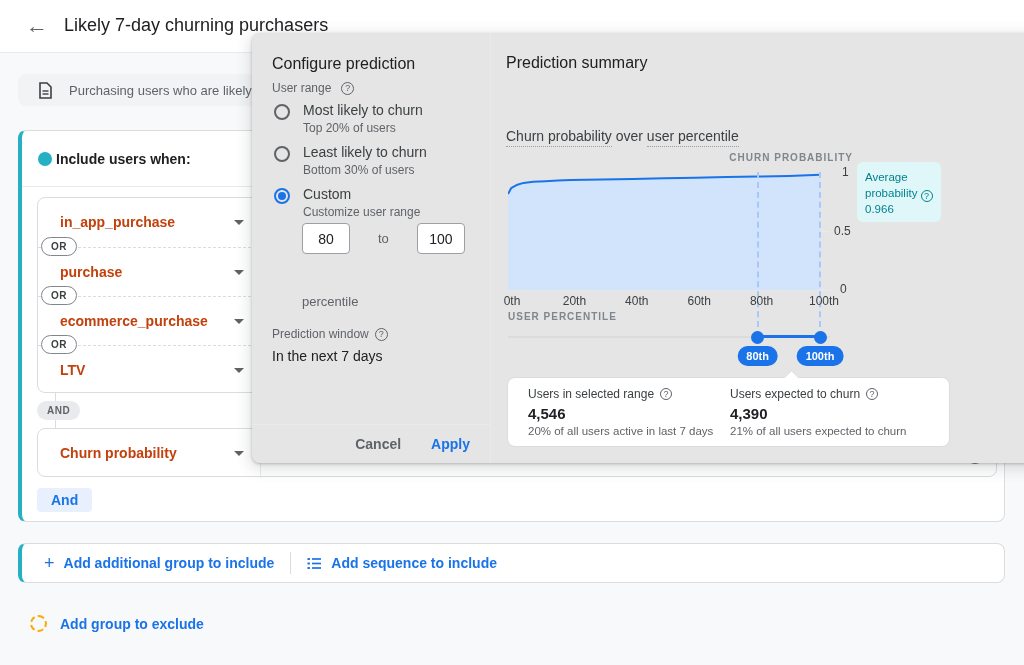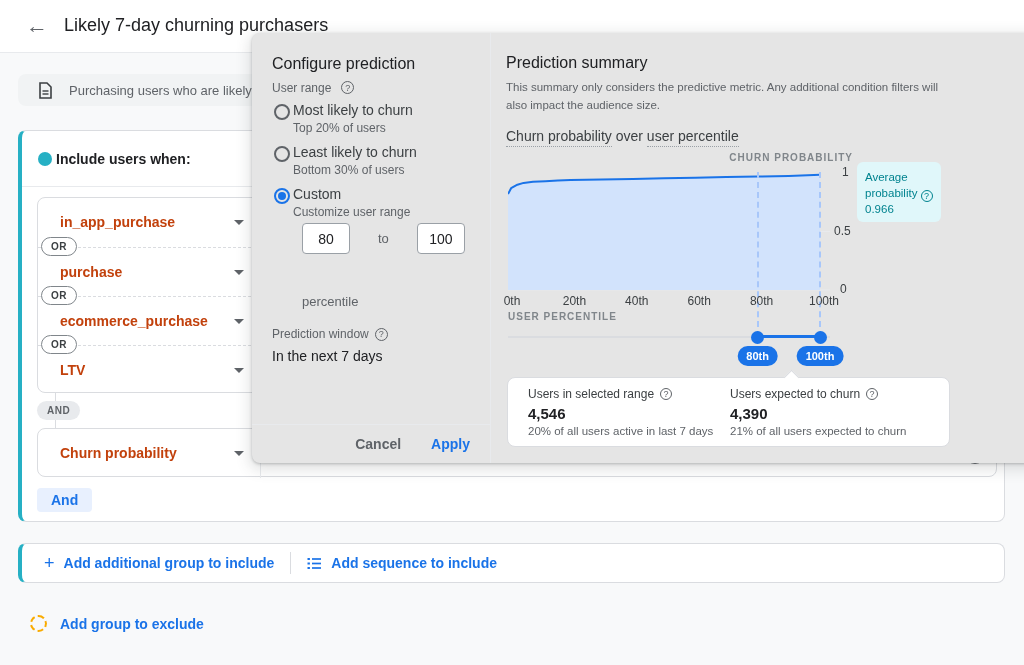--- a/index.html
+++ b/index.html
@@ -50,24 +50,24 @@
   .dashed-circle { width:17px; height:17px; border:2px dashed #f9ab00; border-radius:50%; }
   .exclude-label { color:#1a73e8; font-size:14px; font-weight:bold; }
 
   
   .dialog { position:absolute; left:252px; top:33px; width:824px; height:430px; background:#e5e5e5; border-radius:8px; box-shadow:0 1px 3px rgba(60,64,67,.3), 0 4px 14px 3px rgba(60,64,67,.15); z-index:10; }
   .dlg-vdiv { position:absolute; left:238px; top:0; bottom:0; border-left:1px solid #e8eaed; }
 
   
   .cfg { position:absolute; left:0; top:0; width:238px; height:100%; }
   .cfg-title { position:absolute; left:20px; top:22px; font-size:16px; color:#202124; }
-  .cfg-sub { position:absolute; left:20px; top:48px; font-size:12px; color:#5f6368; display:flex; align-items:flex-start; gap:10px; }
+  .cfg-sub { position:absolute; left:20px; top:48px; font-size:12px; color:#5f6368; display:flex; align-items:center; gap:10px; }
   .help { display:inline-flex; width:13px; height:13px; border:1px solid #5f6368; border-radius:50%; align-items:center; justify-content:center; color:#5f6368; font-size:9px; flex:none; cursor:pointer; }
   .help::before { content:"?"; }
-  .radio-row { position:absolute; left:22px; display:flex; gap:3px; cursor:pointer; }
+  .radio-row { position:absolute; left:22px; display:flex; gap:13px; cursor:pointer; }
   .radio { width:16px; height:16px; border:2px solid #5f6368; border-radius:50%; margin-top:2px; flex:none; }
   .radio.sel { border-color:#1a73e8; position:relative; }
   .radio.sel::after { content:""; position:absolute; left:2px; top:2px; width:8px; height:8px; border-radius:50%; background:#1a73e8; }
   .radio-label { font-size:14px; color:#3c4043; line-height:17px; }
   .radio-sub { font-size:12px; color:#5f6368; margin-top:2px; }
   .range-row { position:absolute; left:50px; top:190px; display:flex; align-items:center; gap:28px; }
   .range-input { width:48px; height:31px; border:1px solid #9aa0a6; border-radius:4px; text-align:center; font-size:14px; color:#202124; font-family:"Liberation Sans", sans-serif; background:#fff; }
   .to-word { font-size:13px; color:#5f6368; }
   .pct-label { position:absolute; left:50px; top:261px; font-size:13px; color:#5f6368; }
   .pw-label { position:absolute; left:20px; top:294px; font-size:12px; color:#5f6368; display:flex; align-items:center; gap:6px; }
@@ -264,21 +264,20 @@
       <div class="pw-value">In the next 7 days</div>
 
       <div class="cfg-footer">
         <span class="btn cancel">Cancel</span>
         <span class="btn apply">Apply</span>
       </div>
     </div>
   </div>
 
   <div class="sum-title">Prediction summary</div>
-  <div class="sum-desc">This summary only considers the predictive metric. Any additional condition filters will also impact the audience size.</div>
 
   <div class="chart-title">
     <span class="defined">Churn probability</span>
     <span>over</span>
     <span class="defined">user percentile</span>
   </div>
 
   <div class="axis-caps y-axis-title">CHURN PROBABILITY</div>
   <span class="y-tick" style="top:165px; padding-left:8px;">1</span>
   <span class="y-tick" style="top:224px;">0.5</span>

